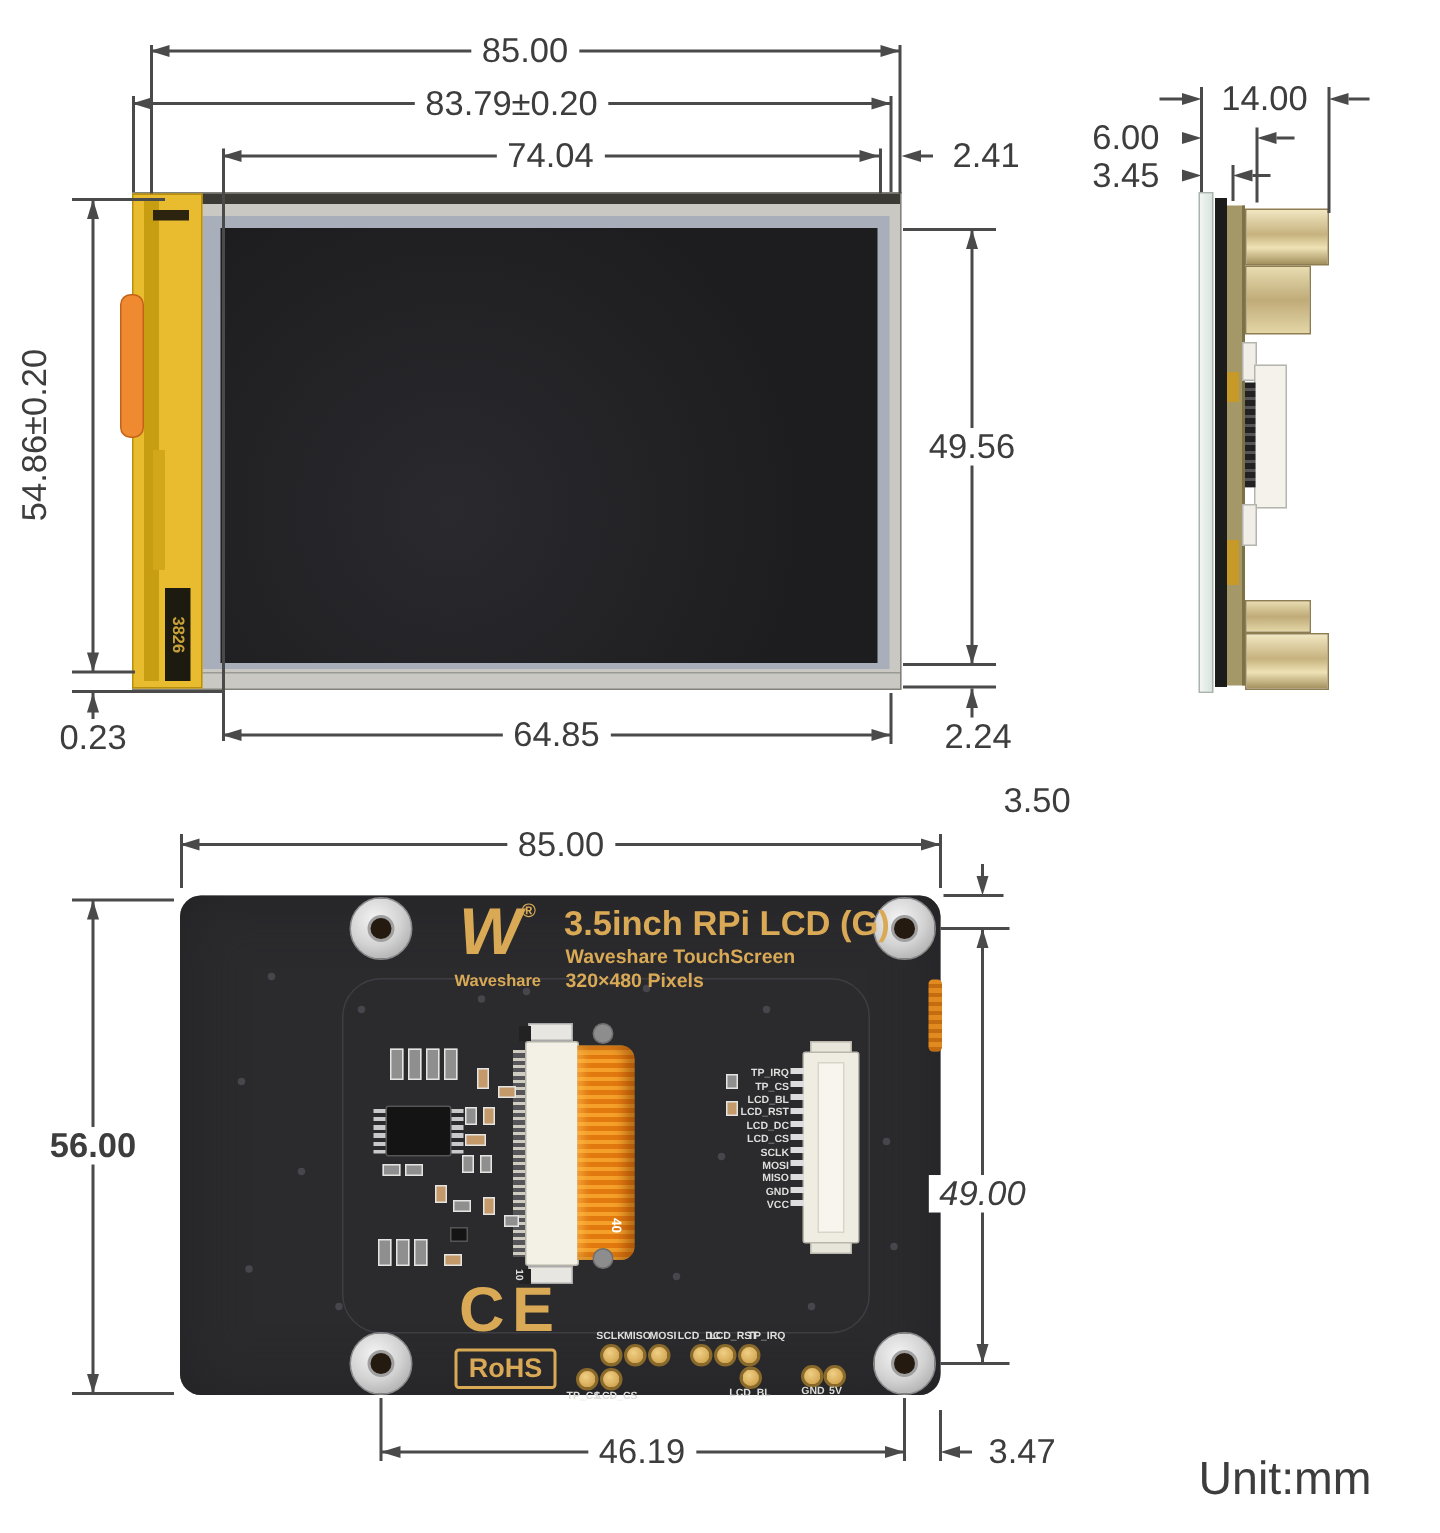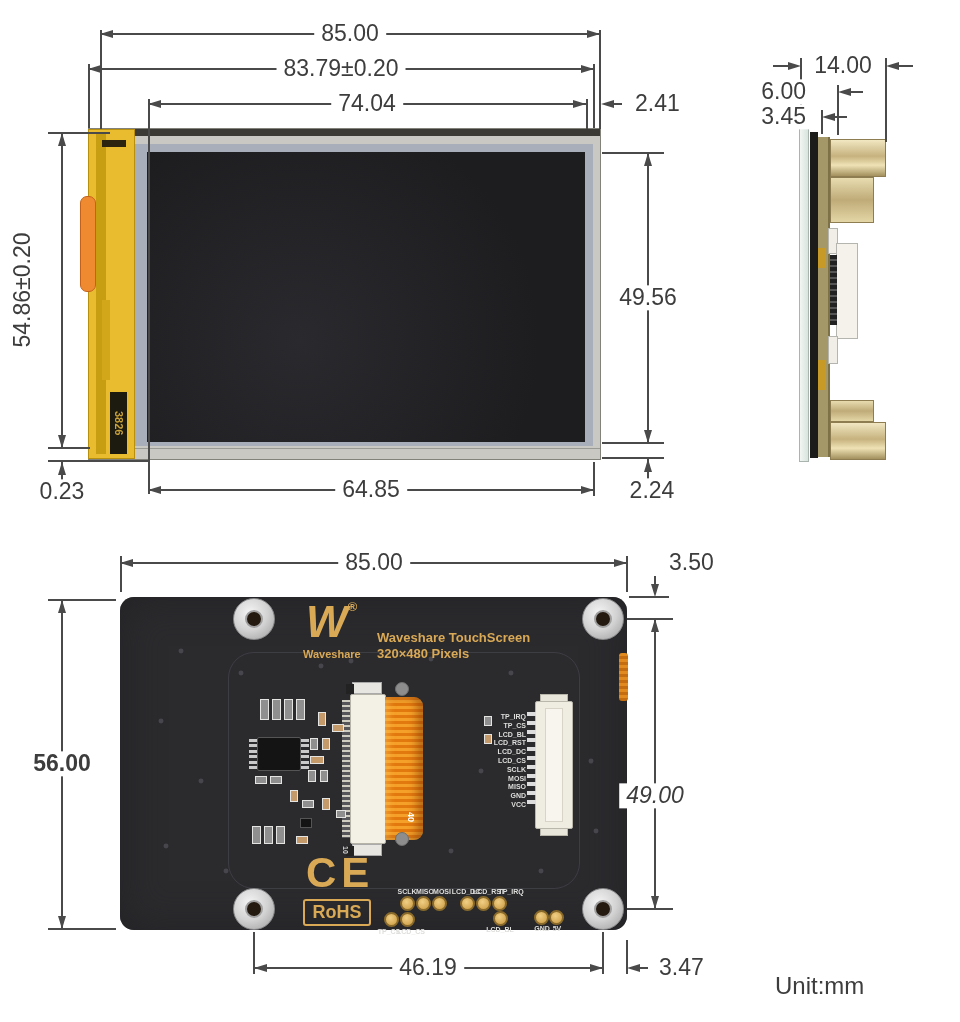--- a/index.html
+++ b/index.html
@@ -9,21 +9,21 @@
   .hline{position:absolute;height:1.5px;background:#4a4a4a;}
   .vline{position:absolute;width:1.5px;background:#4a4a4a;}
   .ar{position:absolute;width:0;height:0;border-style:solid;}
   .ar.r{border-width:4px 0 4px 13px;border-color:transparent transparent transparent #4a4a4a;}
   .ar.l{border-width:4px 13px 4px 0;border-color:transparent #4a4a4a transparent transparent;}
   .ar.u{border-width:0 4px 13px 4px;border-color:transparent transparent #4a4a4a transparent;}
   .ar.d{border-width:13px 4px 0 4px;border-color:#4a4a4a transparent transparent transparent;}
   .dlab{position:absolute;font-size:23px;color:#3d3d3d;background:#fff;padding:0 7px;
         transform:translate(-50%,-50%);white-space:nowrap;z-index:6;line-height:1.1;}
   .dlab.la{transform:translate(0,-50%);}
-  .dlab.ra{transform:translate(-100%,-50%);margin-left:33px;}
+  .dlab.ra{transform:translate(-100%,-50%);}
   .dlab.rot{transform:translate(-50%,-50%) rotate(-90deg);padding:0 4px;}
   .dim{z-index:5;}
   
   .panel{position:absolute;left:88px;top:128px;width:513px;height:332px;background:#c9c8c3;
          border:1px solid #82827a;box-sizing:border-box;z-index:1;}
   
   .pcb{position:absolute;left:120px;top:597px;width:507px;height:333px;background:#2b2b2e;
        border-radius:14px;z-index:1;box-shadow:inset 0 0 40px #232326;}
   .gold{color:#d9a955;}
   .screw{position:absolute;width:42px;height:42px;border-radius:50%;z-index:3;
@@ -165,20 +165,21 @@
     </div>
   <div class="screw" style="left:233px;top:888px;">
       <div class="hole"></div>
     </div>
   <div class="screw" style="left:582px;top:888px;">
       <div class="hole"></div>
     </div>
 
   <div class="gold" style="position:absolute;left:306px;top:600px;z-index:3;font-size:44px;font-weight:bold;font-style:italic;line-height:1;"><span>W</span><span style="font-size:13px;vertical-align:top;">®</span></div>
   <div class="gold" style="position:absolute;left:303px;top:648px;z-index:3;font-size:11px;font-weight:bold;">Waveshare</div>
+  <div class="gold" style="position:absolute;left:376px;top:602px;z-index:3;font-size:23px;font-weight:bold;">3.5inch RPi LCD (G)</div>
   <div class="gold" style="position:absolute;left:377px;top:630px;z-index:3;font-size:13px;font-weight:bold;">Waveshare TouchScreen</div>
   <div class="gold" style="position:absolute;left:377px;top:646px;z-index:3;font-size:13px;font-weight:bold;">320×480 Pixels</div>
 
   <div style="position:absolute;left:352px;top:682px;width:30px;height:12px;background:#e8e6e0;border:1px solid #aaa;box-sizing:border-box;z-index:3;"></div>
   <div style="position:absolute;left:346px;top:684px;width:8px;height:10px;background:#222;z-index:4;"></div>
   <div style="position:absolute;left:352px;top:844px;width:30px;height:12px;background:#e8e6e0;border:1px solid #aaa;box-sizing:border-box;z-index:3;"></div>
   <div style="position:absolute;left:346px;top:846px;width:8px;height:10px;background:#222;z-index:4;"></div>
   <div style="position:absolute;left:342px;top:700px;width:9px;height:138px;background:repeating-linear-gradient(180deg,#cfccc2 0 2px,#55555a 2px 5px);z-index:3;"></div>
   <div style="position:absolute;left:350px;top:694px;width:36px;height:150px;background:#f3f0e6;border:1px solid #b5b2a8;border-radius:2px;box-sizing:border-box;z-index:3;"></div>
   <div style="position:absolute;left:385px;top:697px;width:38px;height:143px;border-radius:0 9px 9px 0;z-index:3;background:repeating-linear-gradient(180deg,#e2790f 0 3px,#f5a029 3px 6px);box-shadow:inset -6px 0 8px rgba(110,45,0,.45),inset 4px 0 6px rgba(255,200,90,.5);"></div>
@@ -264,21 +265,21 @@
   <div class="padlab" style="left:542px;top:928px;">GND</div>
   <div class="padlab" style="left:557px;top:928px;">5V</div>
 
   <div class="dim vline" style="left:120px;top:556px;height:36px;"></div>
   <div class="dim vline" style="left:626px;top:556px;height:36px;"></div>
   <div class="dim hline" style="left:120px;top:562px;width:507px;"></div>
   <div class="dim ar l" style="left:120px;top:559px;"></div>
   <div class="dim ar r" style="left:614px;top:559px;"></div>
   <div class="dlab" style="left:374px;top:563px;">85.00</div>
 
-  <div class="dlab la" style="left:662px;top:563px;text-align:center;">3.50</div>
+  <div class="dlab la" style="left:662px;top:534px;text-align:center;">3.50</div>
   <div class="dim vline" style="left:654px;top:576px;height:10px;"></div>
   <div class="dim ar d" style="left:651px;top:584px;"></div>
   <div class="dim hline" style="left:629px;top:596px;width:40px;"></div>
   <div class="dim hline" style="left:627px;top:618px;width:46px;"></div>
 
   <div class="dim vline" style="left:654px;top:619px;height:290px;"></div>
   <div class="dim ar u" style="left:651px;top:619px;"></div>
   <div class="dim ar d" style="left:651px;top:896px;"></div>
   <div class="dim hline" style="left:627px;top:908px;width:46px;"></div>
   <div class="dlab" style="left:655px;top:796px;font-style:italic;">49.00</div>
@@ -295,15 +296,15 @@
   <div class="dim hline" style="left:254px;top:967px;width:349px;"></div>
   <div class="dim ar l" style="left:254px;top:964px;"></div>
   <div class="dim ar r" style="left:590px;top:964px;"></div>
   <div class="dlab" style="left:428px;top:968px;">46.19</div>
 
   <div class="dim vline" style="left:626px;top:940px;height:34px;"></div>
   <div class="dim ar l" style="left:627px;top:964px;"></div>
   <div class="dim hline" style="left:640px;top:967px;width:8px;"></div>
   <div class="dlab la" style="left:652px;top:968px;">3.47</div>
 
-  <div class="dlab la" style="left:768px;top:986px;font-size:24px;">Unit:mm</div>
+  <div class="dlab la" style="left:792px;top:986px;font-size:31px;">Unit:mm</div>
 
 </div>
 
 </body></html>

